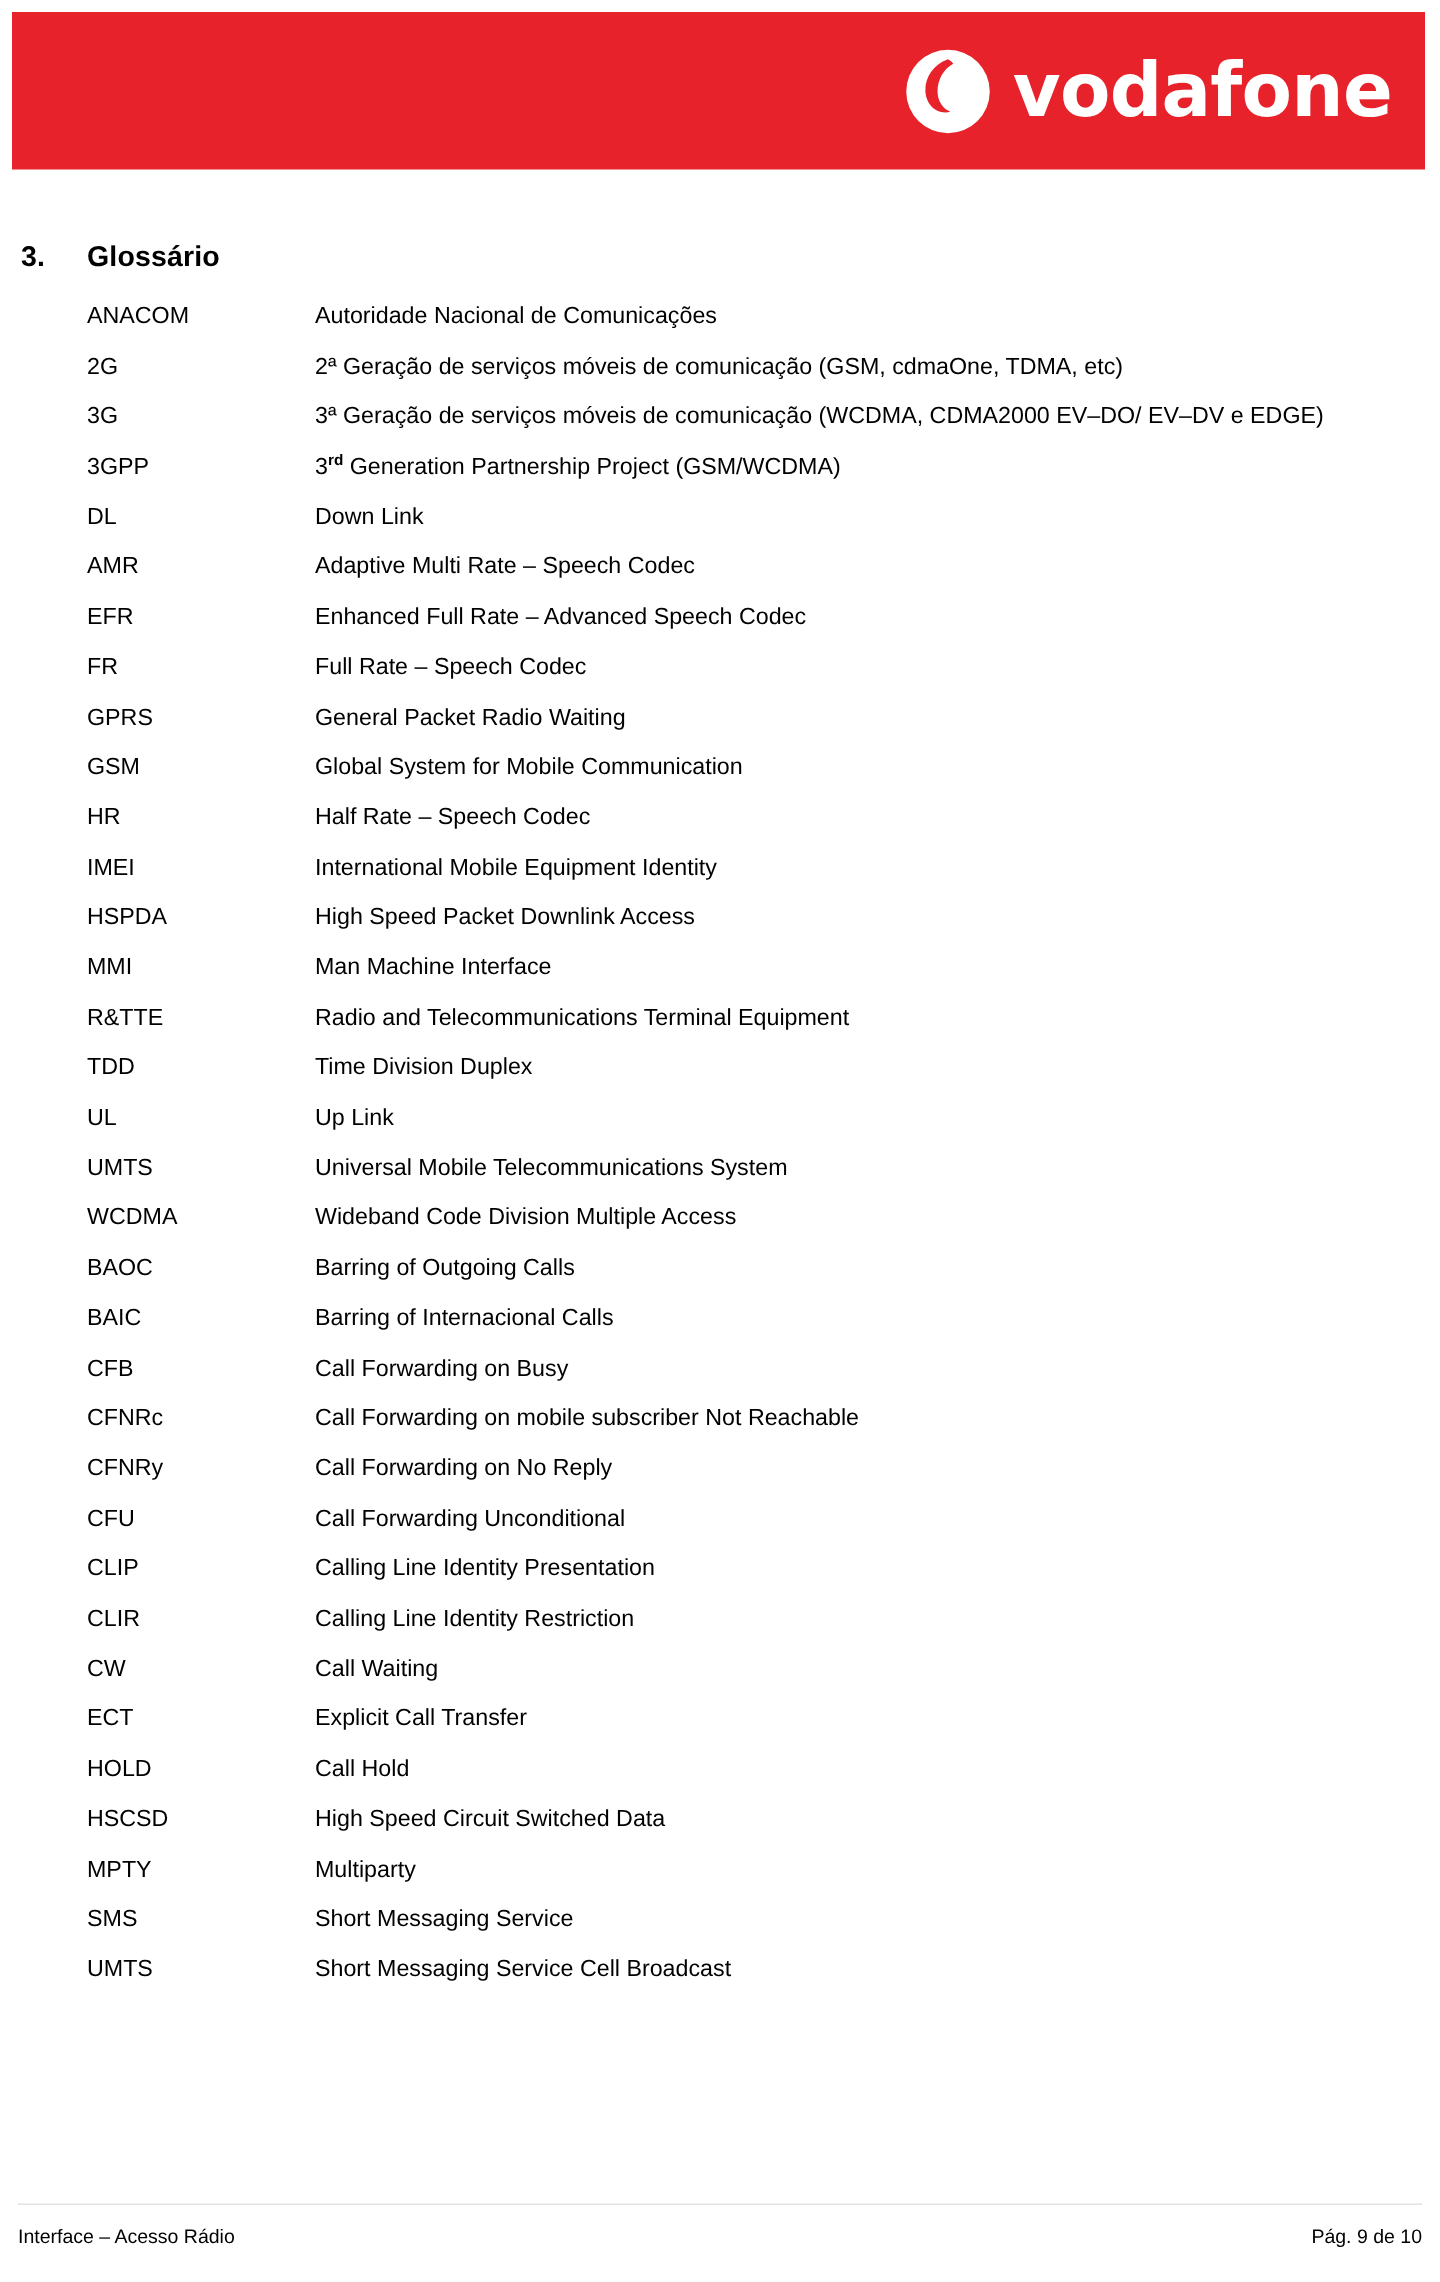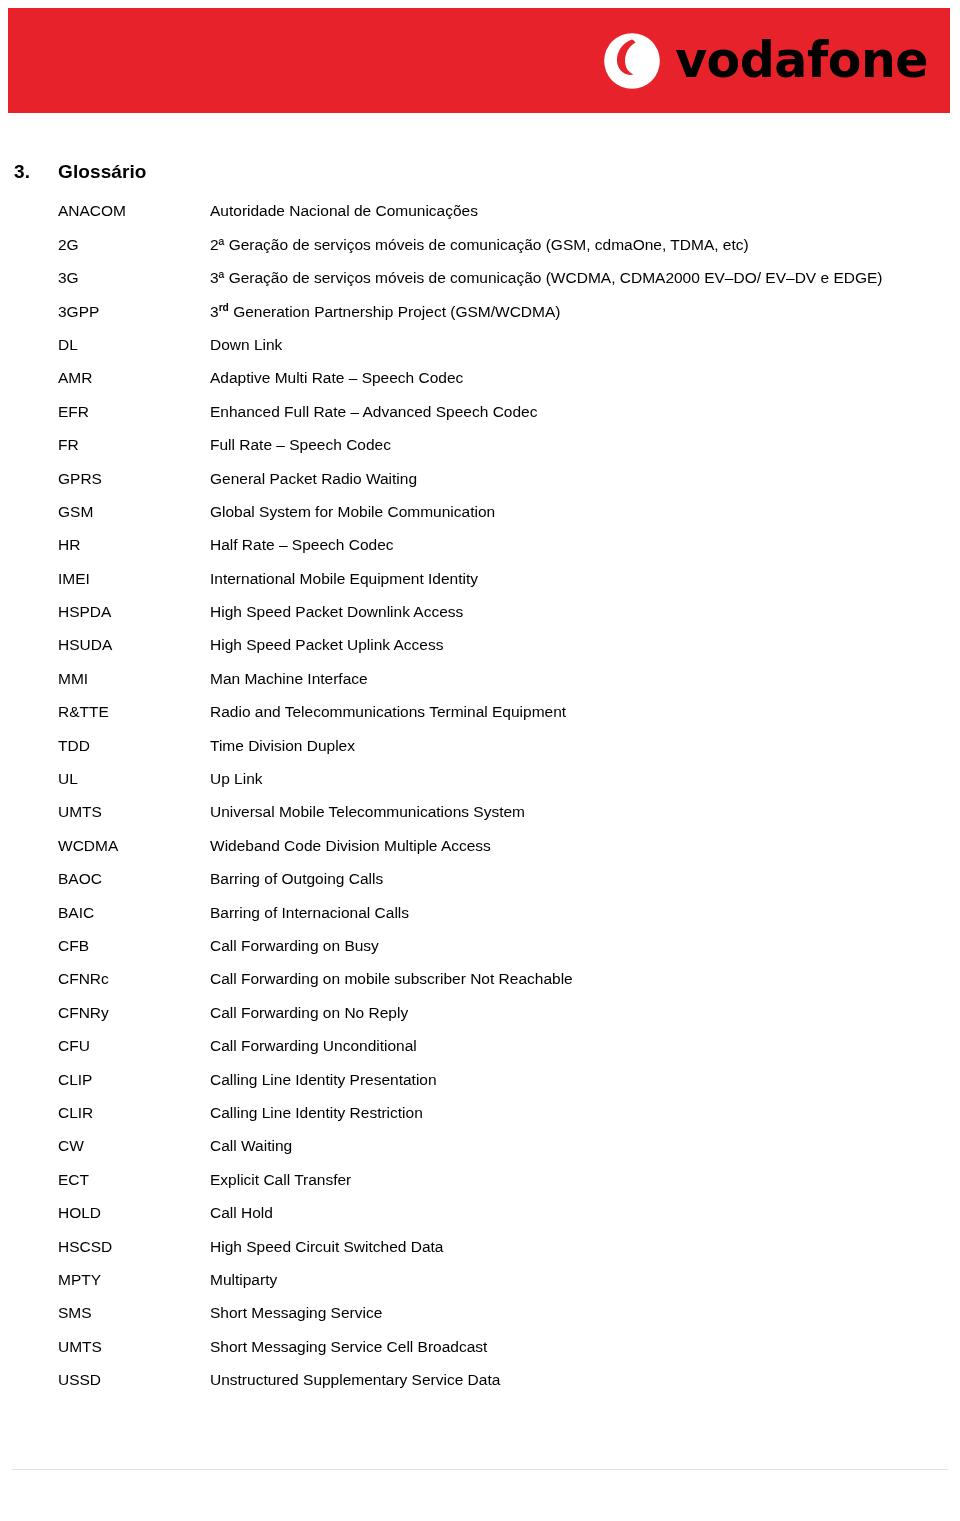--- a/index.html
+++ b/index.html
@@ -38,21 +38,21 @@
     width: 58px;
     height: 58px;
     flex: 0 0 58px;
     display: block;
   }
   .logo-word {
     font-family: "DejaVu Sans", sans-serif;
     font-weight: 700;
     font-size: 49px;
     letter-spacing: -0.5px;
-    color: #000000;
+    color: #ffffff;
     line-height: 1;
     transform: scaleY(1.02);
   }
 
   
   .page {
     position: absolute;
     left: 0;
     top: 113px;
     width: 960px;
@@ -206,24 +206,20 @@
         </tr>
         <tr>
           <td class="col-term">IMEI</td>
           <td class="col-def">International Mobile Equipment Identity</td>
         </tr>
         <tr>
           <td class="col-term">HSPDA</td>
           <td class="col-def">High Speed Packet Downlink Access</td>
         </tr>
         <tr>
-          <td class="col-term">HSUDA</td>
-          <td class="col-def">High Speed Packet Uplink Access</td>
-        </tr>
-        <tr>
           <td class="col-term">MMI</td>
           <td class="col-def">Man Machine Interface</td>
         </tr>
         <tr>
           <td class="col-term">R&amp;TTE</td>
           <td class="col-def">Radio and Telecommunications Terminal Equipment</td>
         </tr>
         <tr>
           <td class="col-term">TDD</td>
           <td class="col-def">Time Division Duplex</td>
@@ -293,24 +289,24 @@
           <td class="col-def">Multiparty</td>
         </tr>
         <tr>
           <td class="col-term">SMS</td>
           <td class="col-def">Short Messaging Service</td>
         </tr>
         <tr>
           <td class="col-term">UMTS</td>
           <td class="col-def">Short Messaging Service Cell Broadcast</td>
         </tr>
-        <tr>
-          <td class="col-term">USSD</td>
-          <td class="col-def">Unstructured Supplementary Service Data</td>
-        </tr>
       </tbody>
   </table>
 
 </div>
 
 <div class="footer">
   <div class="footer-rule"></div>
+  <div class="footer-inner">
+    <span>Interface – Acesso Rádio</span>
+    <span>Pág. 9 de 10</span>
+  </div>
 </div>
 
 </body></html>

